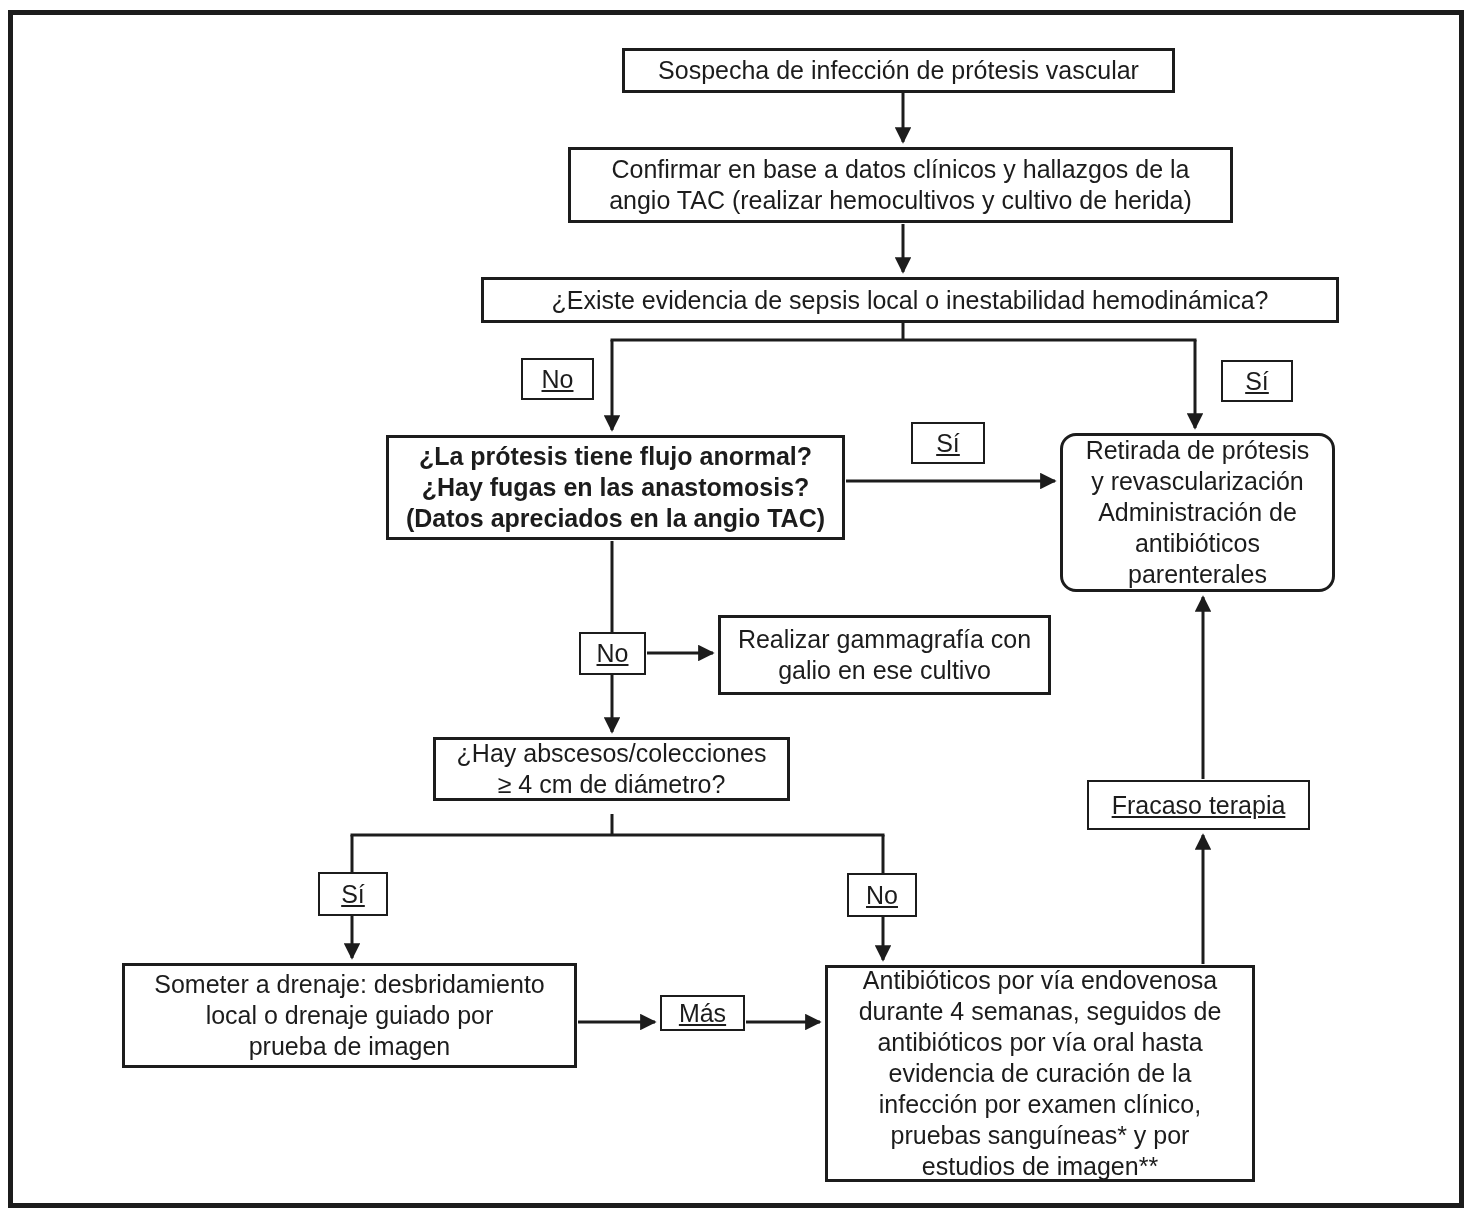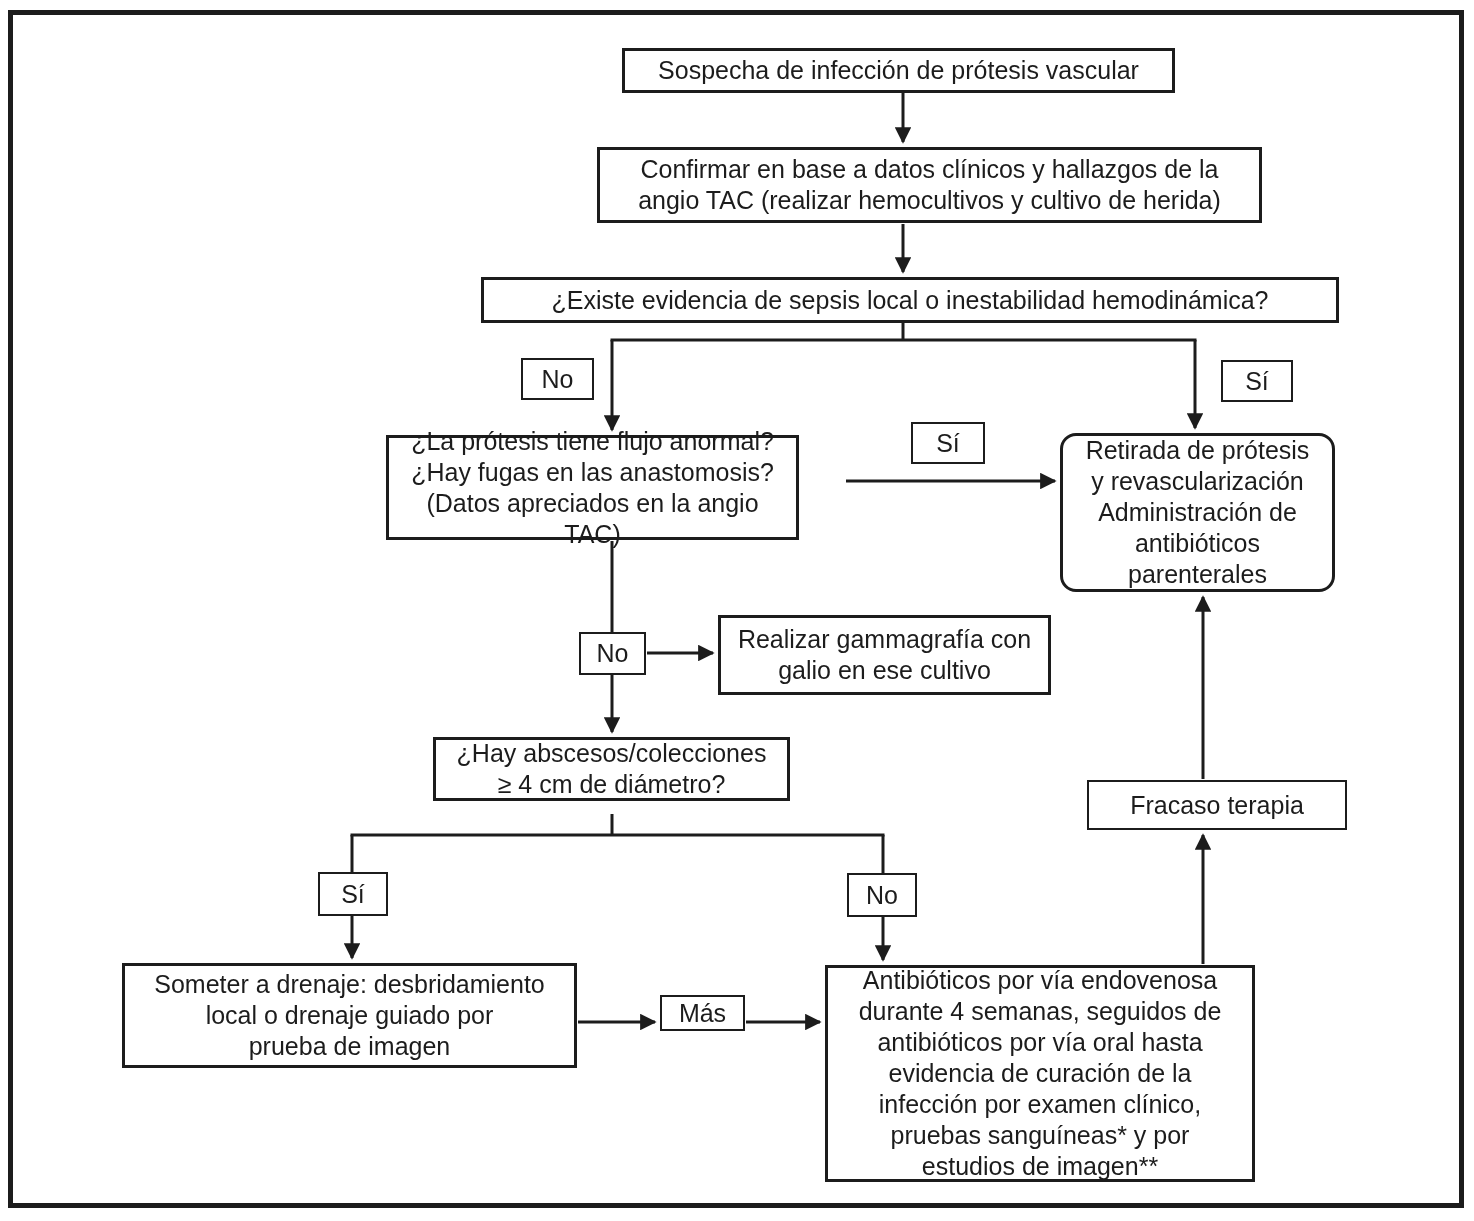--- a/index.html
+++ b/index.html
@@ -45,20 +45,21 @@
     text-align: center;
     white-space: pre-line;
     font-size: 25px;
     line-height: 31px;
     color: #1c1c1c;
     padding: 4px 6px;
   }
   .label {
     border-width: 2px;
     padding: 0;
+    text-decoration: underline;
   }
 </style>
 </head>
 <body>
 
 <div id="stage">
 
   <div id="frame"></div>
 
   <svg id="connectors" viewBox="0 0 1474 1221" xmlns="http://www.w3.org/2000/svg">
@@ -83,30 +84,30 @@
       <line x1="883" y1="835" x2="883" y2="960" marker-end="url(#arrow)"></line>
       <line x1="578" y1="1022" x2="655" y2="1022" marker-end="url(#arrow)"></line>
       <line x1="746" y1="1022" x2="820" y2="1022" marker-end="url(#arrow)"></line>
       <line x1="1203" y1="964" x2="1203" y2="835" marker-end="url(#arrow)"></line>
       <line x1="1203" y1="779" x2="1203" y2="597" marker-end="url(#arrow)"></line>
     </g>
   </svg>
 
   <div class="box" style="left:622px; top:48px; width:553px; height:45px;">Sospecha de infección de prótesis vascular</div>
 
-  <div class="box" style="left:568px; top:147px; width:665px; height:76px;margin-left:29px;">Confirmar en base a datos clínicos y hallazgos de la
+  <div class="box" style="left:568px; top:147px; width:665px; height:76px;">Confirmar en base a datos clínicos y hallazgos de la
 angio TAC (realizar hemocultivos y cultivo de herida)</div>
 
   <div class="box" style="left:481px; top:277px; width:858px; height:46px;">¿Existe evidencia de sepsis local o inestabilidad hemodinámica?</div>
 
   <div class="box label" style="left:521px; top:358px; width:73px; height:42px;">No</div>
 
   <div class="box label" style="left:1221px; top:360px; width:72px; height:42px;">Sí</div>
 
-  <div class="box" style="left:386px; top:435px; width:413px; height:105px;">¿La prótesis tiene flujo anormal?
+  <div class="box" style="left:386px; top:435px; width:459px; height:105px;font-weight:bold;">¿La prótesis tiene flujo anormal?
 ¿Hay fugas en las anastomosis?
 (Datos apreciados en la angio TAC)</div>
 
   <div class="box label" style="left:911px; top:422px; width:74px; height:42px;">Sí</div>
 
   <div class="box" style="left:1060px; top:433px; width:275px; height:159px;border-radius:16px;">Retirada de prótesis
 y revascularización
 Administración de
 antibióticos
 parenterales</div>
@@ -130,15 +131,15 @@
   <div class="box label" style="left:660px; top:995px; width:85px; height:36px;">Más</div>
 
   <div class="box" style="left:825px; top:965px; width:430px; height:217px;">Antibióticos por vía endovenosa
 durante 4 semanas, seguidos de
 antibióticos por vía oral hasta
 evidencia de curación de la
 infección por examen clínico,
 pruebas sanguíneas* y por
 estudios de imagen**</div>
 
-  <div class="box label" style="left:1087px; top:780px; width:260px; height:50px;">Fracaso terapia</div>
+  <div class="box label" style="left:1087px; top:780px; width:223px; height:50px;">Fracaso terapia</div>
 
 </div>
 
 </body></html>

